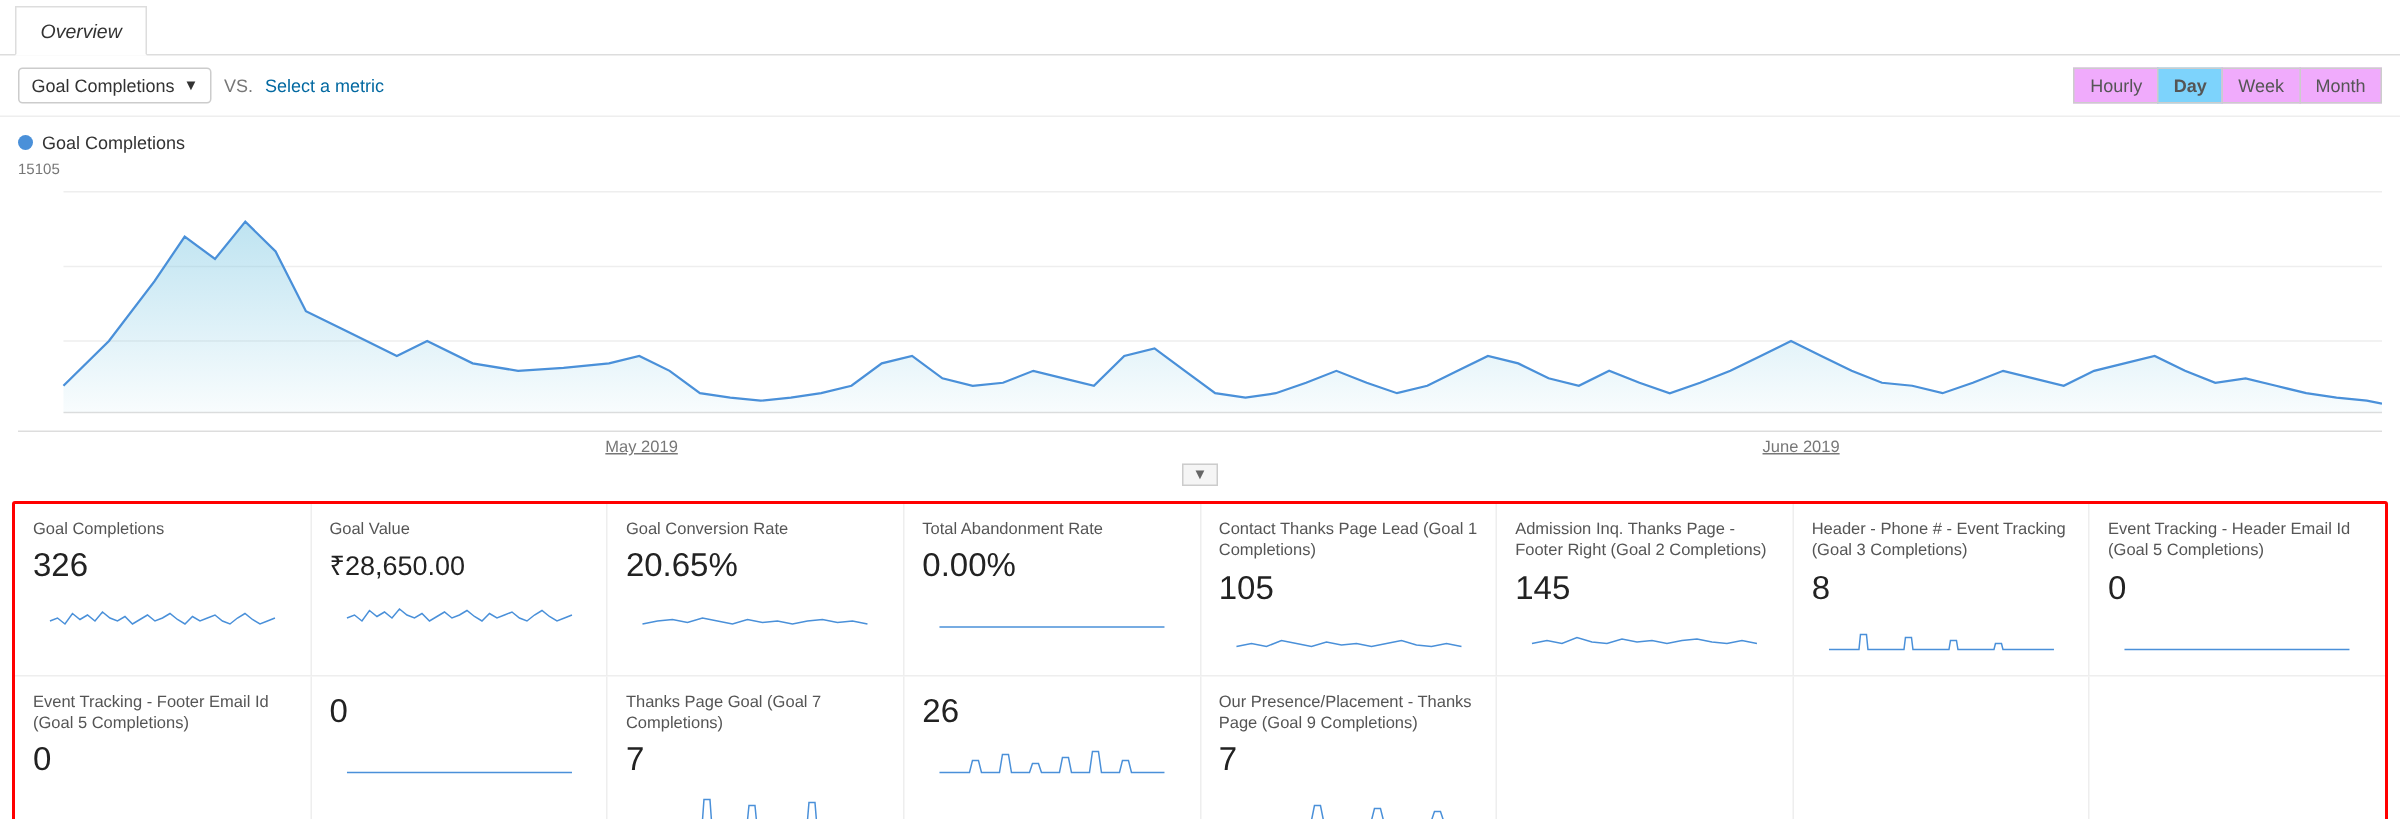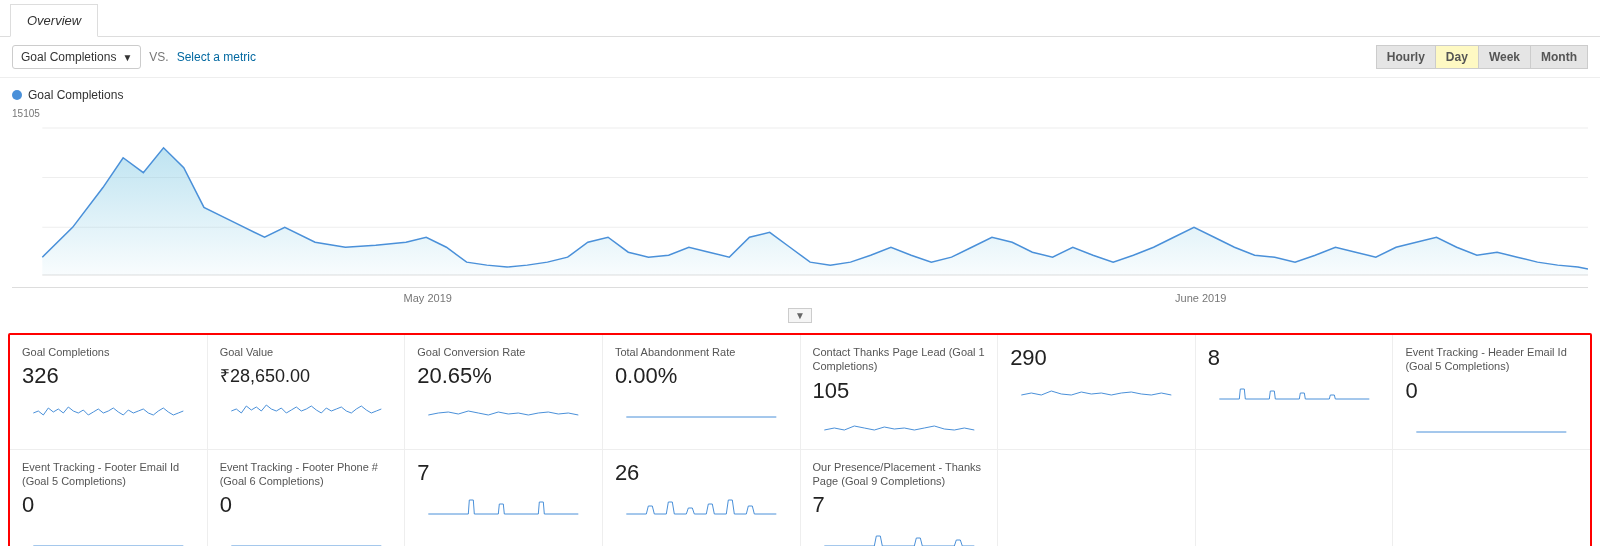--- a/index.html
+++ b/index.html
@@ -10,31 +10,31 @@
     .tab { display: inline-block; padding: 8px 16px; border: 1px solid #ddd; border-bottom: none; background: #f5f5f5; font-size: 13px; cursor: pointer; margin-top: 4px; font-style: italic; }
     .tab.active { background: #fff; border-bottom: 1px solid #fff; margin-bottom: -1px; }
 
     
     .toolbar { display: flex; align-items: center; padding: 8px 12px; border-bottom: 1px solid #eee; }
     .metric-btn { display: flex; align-items: center; border: 1px solid #ccc; border-radius: 3px; padding: 4px 8px; font-size: 12px; cursor: pointer; background: #fff; color: #333; }
     .metric-btn .chevron { margin-left: 6px; font-size: 10px; }
     .vs-label { margin: 0 8px; color: #777; font-size: 12px; }
     .select-metric { color: #0369a1; font-size: 12px; cursor: pointer; }
     .time-buttons { margin-left: auto; display: flex; gap: 0; }
-    .time-btn { border: 1px solid #ccc; padding: 4px 10px; font-size: 12px; cursor: pointer; background: #e5e5e5; color: #555; margin-left: -1px; font-weight: bold; }
-    .time-btn.active { background: #fef9c3; font-weight: bold; }
+    .time-btn { border: 1px solid #ccc; padding: 4px 10px; font-size: 12px; cursor: pointer; background: #f0abfc; color: #555; margin-left: -1px; }
+    .time-btn.active { background: #7dd3fc; font-weight: bold; }
 
     
     .chart-area { padding: 10px 12px 0; position: relative; }
     .chart-legend { display: flex; align-items: center; margin-bottom: 6px; font-size: 12px; }
     .chart-legend .dot { width: 10px; height: 10px; border-radius: 50%; background: #4a90d9; margin-right: 6px; }
     .chart-container { position: relative; height: 180px; border-bottom: 1px solid #ddd; }
     .chart-y-labels { position: absolute; left: 0; top: 0; height: 100%; display: flex; flex-direction: row; justify-content: space-between; font-size: 10px; color: #777; padding-bottom: 2px; }
     .chart-svg { width: 100%; height: 100%; }
-    .chart-x-labels { display: flex; justify-content: space-around; font-size: 11px; color: #777; padding: 4px 0 2px 30px; }
+    .chart-x-labels { display: flex; justify-content: space-around; font-size: 11px; color: #777; padding: 4px 0 2px 30px; text-decoration: underline; }
     .chart-expand { text-align: center; padding: 2px; }
     .chart-expand-btn { font-size: 10px; color: #666; cursor: pointer; border: 1px solid #ccc; padding: 1px 6px; background: #f5f5f5; }
 
     
     .metrics-section { border: 2px solid red; margin: 8px; border-radius: 2px; }
     .metrics-row { display: flex; border-bottom: 1px solid #eee; }
     .metrics-row:last-child { border-bottom: none; }
     .metric-cell { flex: 1; padding: 10px 12px; border-right: 1px solid #eee; min-width: 0; }
     .metric-cell:last-child { border-right: none; }
     .metric-label { font-size: 11px; color: #555; margin-bottom: 4px; line-height: 1.3; }
@@ -139,27 +139,29 @@
 
     <div class="metric-cell">
       <div class="metric-label">Contact Thanks Page Lead (Goal 1 Completions)</div>
       <div class="metric-value">105</div>
       <svg class="metric-sparkline" viewBox="0 0 150 28">
         <path d="M0,22 L10,20 L20,22 L30,18 L40,20 L50,22 L60,19 L70,21 L80,20 L90,22 L100,20 L110,18 L120,21 L130,22 L140,20 L150,22" fill="none" stroke="#4a90d9" stroke-width="1"></path>
       </svg>
     </div>
 
     <div class="metric-cell">
-      <div class="metric-value">290</div>
+      <div class="metric-label">Admission Inq. Thanks Page - Footer Right (Goal 2 Completions)</div>
+      <div class="metric-value">145</div>
       <svg class="metric-sparkline" viewBox="0 0 150 28">
         <path d="M0,20 L10,18 L20,20 L30,16 L40,19 L50,20 L60,17 L70,19 L80,18 L90,20 L100,18 L110,17 L120,19 L130,20 L140,18 L150,20" fill="none" stroke="#4a90d9" stroke-width="1"></path>
       </svg>
     </div>
 
     <div class="metric-cell">
+      <div class="metric-label">Header - Phone # - Event Tracking (Goal 3 Completions)</div>
       <div class="metric-value">8</div>
       <svg class="metric-sparkline" viewBox="0 0 150 28">
         <path d="M0,24 L20,24 L21,14 L25,14 L26,24 L50,24 L51,16 L55,16 L56,24 L80,24 L81,18 L85,18 L86,24 L110,24 L111,20 L115,20 L116,24 L150,24" fill="none" stroke="#4a90d9" stroke-width="1"></path>
       </svg>
     </div>
 
     <div class="metric-cell">
       <div class="metric-label">Event Tracking - Header Email Id (Goal 5 Completions)</div>
       <div class="metric-value">0</div>
       <svg class="metric-sparkline" viewBox="0 0 150 28">
@@ -172,28 +174,28 @@
 
     <div class="metric-cell">
       <div class="metric-label">Event Tracking - Footer Email Id (Goal 5 Completions)</div>
       <div class="metric-value">0</div>
       <svg class="metric-sparkline" viewBox="0 0 150 28">
         <line x1="0" y1="24" x2="150" y2="24" stroke="#4a90d9" stroke-width="1"></line>
       </svg>
     </div>
 
     <div class="metric-cell">
-      <div class="metric-label">Event Tracking - Footer Phone # (Goal 6 Completions)</div>
       <div class="metric-value">0</div>
       <svg class="metric-sparkline" viewBox="0 0 150 28">
         <line x1="0" y1="24" x2="150" y2="24" stroke="#4a90d9" stroke-width="1"></line>
       </svg>
     </div>
 
     <div class="metric-cell">
+      <div class="metric-label">Thanks Page Goal (Goal 7 Completions)</div>
       <div class="metric-value">7</div>
       <svg class="metric-sparkline" viewBox="0 0 150 28">
         <path d="M0,24 L40,24 L41,10 L45,10 L46,24 L70,24 L71,14 L75,14 L76,24 L110,24 L111,12 L115,12 L116,24 L150,24" fill="none" stroke="#4a90d9" stroke-width="1"></path>
       </svg>
     </div>
 
     <div class="metric-cell">
       <div class="metric-value">26</div>
       <svg class="metric-sparkline" viewBox="0 0 150 28">
         <path d="M0,24 L20,24 L22,16 L26,16 L28,24 L40,24 L42,12 L46,12 L48,24 L60,24 L62,18 L66,18 L68,24 L80,24 L82,14 L86,14 L88,24 L100,24 L102,10 L106,10 L108,24 L120,24 L122,16 L126,16 L128,24 L150,24" fill="none" stroke="#4a90d9" stroke-width="1"></path>

